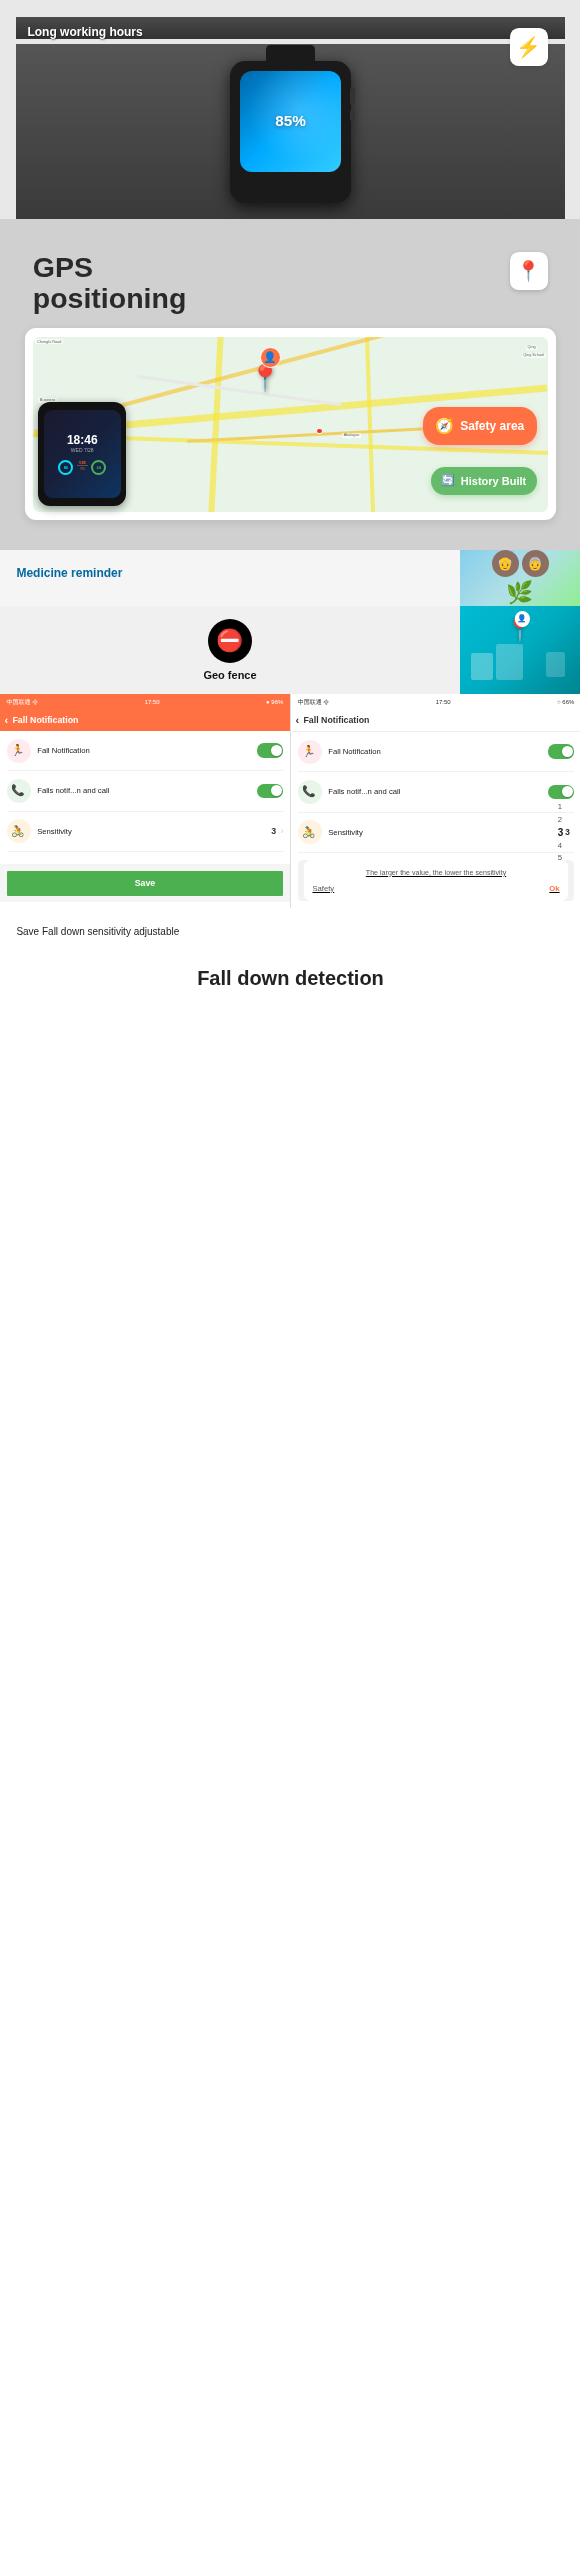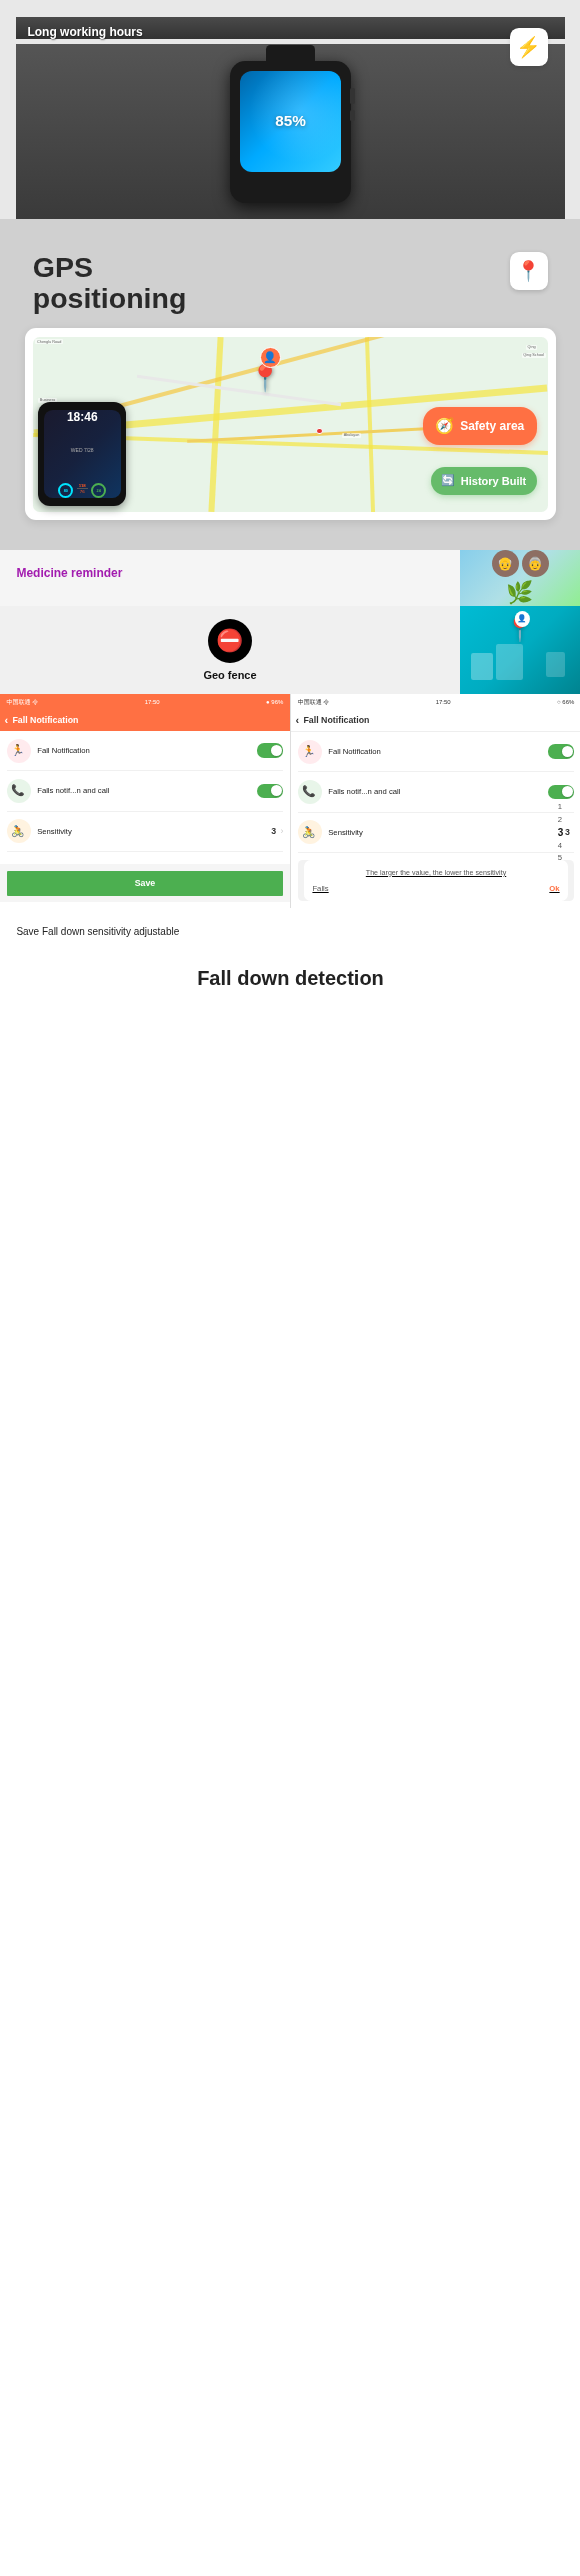--- a/index.html
+++ b/index.html
@@ -133,21 +133,20 @@
     .watch-overlay-screen {
       width: 77px;
       height: 88px;
       background: linear-gradient(135deg, #1a1a2e, #16213e, #0f3460);
       border-radius: 8.8px;
       display: flex;
       flex-direction: column;
       align-items: center;
       justify-content: center;
       color: white;
-      gap: 23px;
     }
     .watch-time { font-size: 12px; font-weight: bold; }
     .watch-date { font-size: 5px; color: #aaa; margin-bottom: 4.4px; }
     .watch-rings {
       display: flex;
       gap: 3.3px;
       margin-top: 2.7px;
     }
     .ring {
       width: 15.3px;
@@ -206,21 +205,21 @@
       display: flex;
       align-items: stretch;
     }
     .reminder-text {
       padding: 16.4px;
       flex: 1;
     }
     .reminder-item {
       font-size: 12px;
       font-weight: bold;
-      color: #a21caf;
+      color: #0369a1;
       margin-bottom: 6.6px;
     }
     .reminder-image {
       width: 121px;
       background: linear-gradient(135deg, #87ceeb, #b0e0e6, #90ee90);
       display: flex;
       align-items: center;
       justify-content: center;
       font-size: 33px;
       flex-shrink: 0;
@@ -704,21 +703,21 @@
               <span class="sens-num active">3</span>
               <span class="sens-num">4</span>
               <span class="sens-num">5</span>
             </div>
           </div>
 
           <div style="background: rgba(0,0,0,0.05); margin-top: 5.5px; border-radius: 4.4px;">
             <div class="popup-overlay">
               <div class="popup-text">The larger the value, the lower the sensitivity</div>
               <div class="popup-actions">
-                <span class="popup-cancel">Falls</span>
+                <span class="popup-cancel">Safety</span>
                 <span class="popup-ok">Ok</span>
               </div>
             </div>
           </div>
         </div>
       </div>
     </div>
   </div>
 </section>
 

